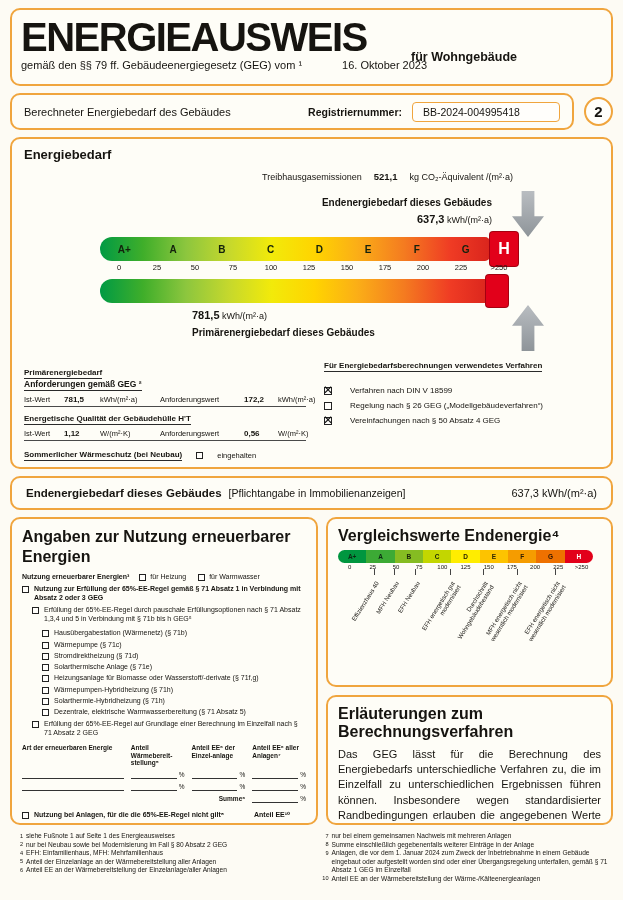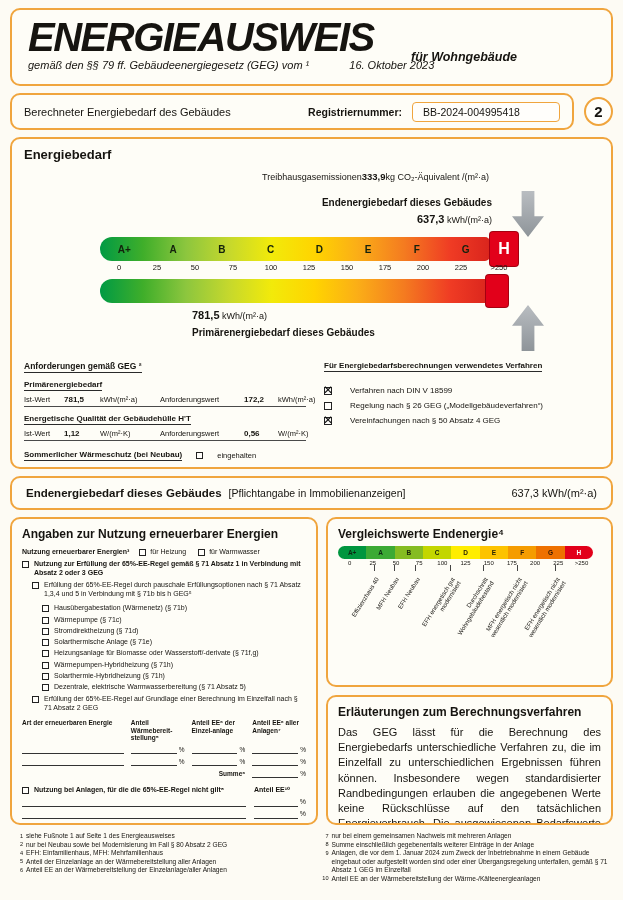--- a/index.html
+++ b/index.html
@@ -2,37 +2,37 @@
 <html><head>
 <meta charset="utf-8">
 <style>
   * { margin:0; padding:0; box-sizing:border-box; }
   html,body { width:623px; }
   body { font-family:"Liberation Sans","DejaVu Sans",sans-serif; background:#e9e5da; color:#161410; }
   .page { width:623px; height:900px; background:#fdfbf4; padding:8px 10px; display:flex; flex-direction:column; gap:7px; overflow:hidden; }
   .box { border:2.5px solid #f0a53e; border-radius:10px; background:#fefdf7; }
 
   
-  .header-box { position:relative; height:78px; padding:6px 16px; flex:none;font-style:italic; }
+  .header-box { position:relative; height:78px; padding:6px 9px; flex:none; }
   .hb-title { font-size:40px; font-weight:bold; letter-spacing:-1.5px; line-height:1.05; }
   .hb-type { position:absolute; left:399px; top:40px; font-weight:bold; font-size:12.5px; }
   .hb-law { font-size:11px; margin-top:1px; display:flex; gap:40px; }
 
   
   .meta-row { display:flex; align-items:center; gap:10px; flex:none; }
   .meta-bar { flex:1; height:37px; display:flex; align-items:center; padding:0 12px; gap:10px; }
   .mb-label { font-weight:normal; font-size:11px; flex:1; }
   .mb-reg-label { font-size:10.5px; font-weight:bold; }
   .mb-reg-value { border:1.5px solid #f0a53e; border-radius:4px; background:#fffefb; padding:3px 10px; font-size:10.5px; min-width:148px; }
   .page-circle { width:29px; height:29px; border:2.5px solid #f0a53e; border-radius:50%; display:flex; align-items:center; justify-content:center; font-weight:bold; font-size:15px; background:#fffefb; flex:none; }
 
   
   .energy-box { position:relative; height:332px; flex:none; }
   .eb-title { position:absolute; left:12px; top:8px; font-size:13px; font-weight:bold; }
-  .ghg { position:absolute; left:250px; top:32px; display:flex; font-size:9px; align-items:baseline; }
+  .ghg { position:absolute; left:250px; top:32px; display:flex; gap:12px; font-size:9px; align-items:baseline; }
   .ghg b { font-size:9.5px; }
   .ee-caption { position:absolute; left:180px; top:58px; width:300px; text-align:right; font-weight:bold; font-size:10px; }
   .ee-value { position:absolute; left:180px; top:74px; width:300px; text-align:right; font-size:9px; }
   .ee-value b { font-size:11px; }
   .grad-bar { position:absolute; height:24px; border-radius:12px 5px 5px 12px;
     background:linear-gradient(90deg,#009a44 0%,#3fae2a 11%,#8cc63e 22%,#c5d82d 33%,#f2ea0a 44%,#ffd400 55%,#fbae17 66%,#f47b20 78%,#ef3b24 90%,#da251d 100%); }
   .bar1 { left:88px; top:98px; width:390px; display:flex; }
   .bar1 span { flex:1; display:flex; align-items:center; justify-content:center; font-size:10px; font-weight:bold; color:#14220c; }
   .h-box { position:absolute; left:478px; top:93px; width:28px; height:34px; background:#e2001a; border-radius:3px;
     color:#fff; font-weight:bold; font-size:16px; display:flex; align-items:center; justify-content:center; box-shadow:0 0 0 1px #a50010; }
@@ -67,21 +67,21 @@
 
   
   .endbar { height:34px; display:flex; align-items:center; padding:0 14px; gap:7px; flex:none; }
   .endbar .lbl { font-weight:bold; font-size:11.5px; }
   .endbar .note { font-size:10.5px; }
   .endbar .val { margin-left:auto; font-size:11px; }
 
   
   .columns { display:flex; gap:8px; flex:1; min-height:0; }
   .renew-box { width:308px; padding:8px 10px; font-size:7px; line-height:1.25; display:flex; flex-direction:column; gap:3.5px; overflow:hidden; }
-  .sec-title { font-size:12px; font-weight:bold; }
+  .sec-title { font-size:16px; font-weight:bold; }
   .rn-row { display:flex; gap:5px; align-items:flex-start; }
   .rn-row .cb { margin-top:1px; }
   .rn-head { align-items:center; gap:10px; margin-top:2px; }
   .rn-head .opt { display:flex; gap:4px; align-items:center; }
   .ind1 { padding-left:10px; }
   .ind2 { padding-left:20px; }
   .bold { font-weight:bold; }
   .rn-table { display:grid; grid-template-columns:1.8fr 0.95fr 0.95fr 0.95fr; column-gap:7px; row-gap:4px; margin-top:3px; font-size:6.5px; }
   .rn-th { font-weight:bold; line-height:1.15; }
   .cell { display:flex; align-items:flex-end; gap:2px; }
@@ -133,21 +133,21 @@
       <span class="mb-reg-value">BB-2024-004995418</span>
     </div>
     <div class="page-circle">2</div>
   </div>
 
   <div class="box energy-box">
     <div class="eb-title">Energiebedarf</div>
 
     <div class="ghg">
       <span>Treibhausgasemissionen</span>
-      <b>333,9</b>
+      <b>521,1</b>
       <span>kg CO₂-Äquivalent /(m²·a)</span>
     </div>
 
     <div class="ee-caption">Endenergiebedarf dieses Gebäudes</div>
     <div class="ee-value">
       <b>637,3</b>
       <span>kWh/(m²·a)</span>
     </div>
     <div class="arr arr-down"></div>
 
@@ -183,22 +183,22 @@
     <div class="marker2"></div>
 
     <div class="pe-value">
       <b>781,5</b>
       <span>kWh/(m²·a)</span>
     </div>
     <div class="pe-caption">Primärenergiebedarf dieses Gebäudes</div>
     <div class="arr arr-up"></div>
 
     <div class="req">
+      <div><span class="u req-h2">Primärenergiebedarf</span></div>
       <div><span class="u req-h1">Anforderungen gemäß GEG ²</span></div>
-      <div><span class="u req-h2">Primärenergiebedarf</span></div>
       <div class="req-row">
         <span>Ist-Wert</span>
         <b>781,5</b>
         <span>kWh/(m²·a)</span>
         <span>Anforderungswert</span>
         <b>172,2</b>
         <span>kWh/(m²·a)</span>
       </div>
       <div style="margin-top:7px;"><span class="u req-h2" style="margin-top:0;">Energetische Qualität der Gebäudehülle H'T</span></div>
       <div class="req-row">

